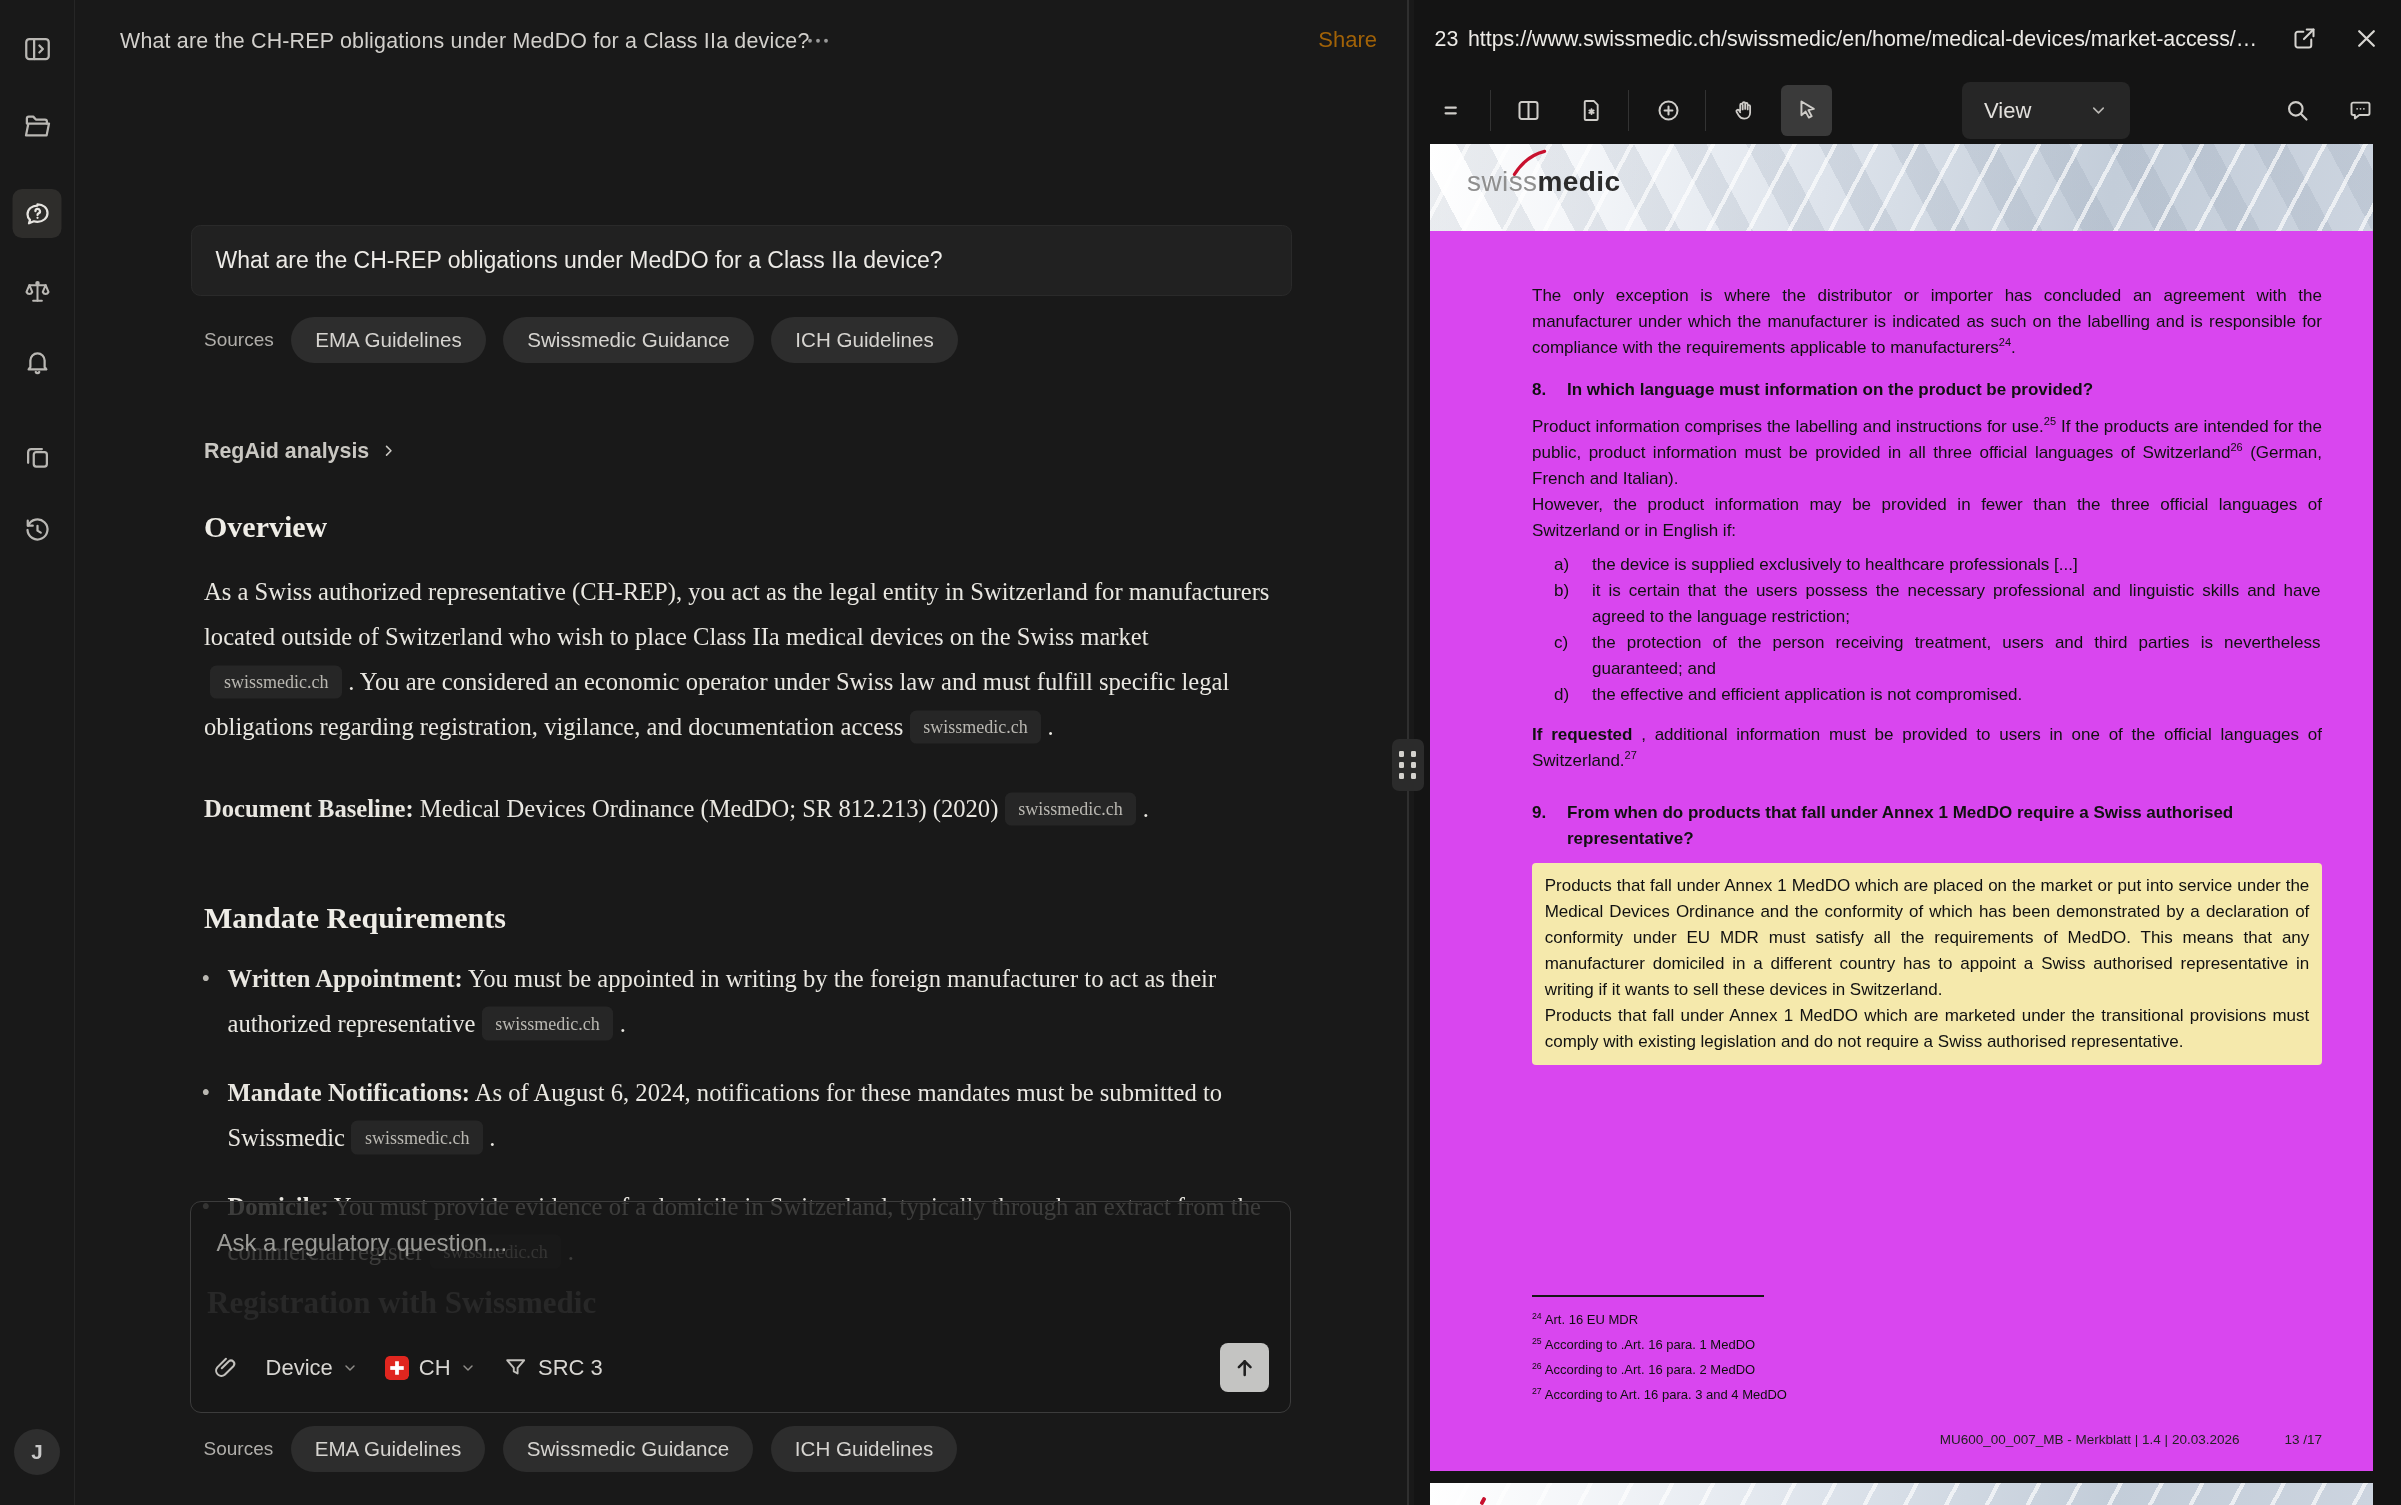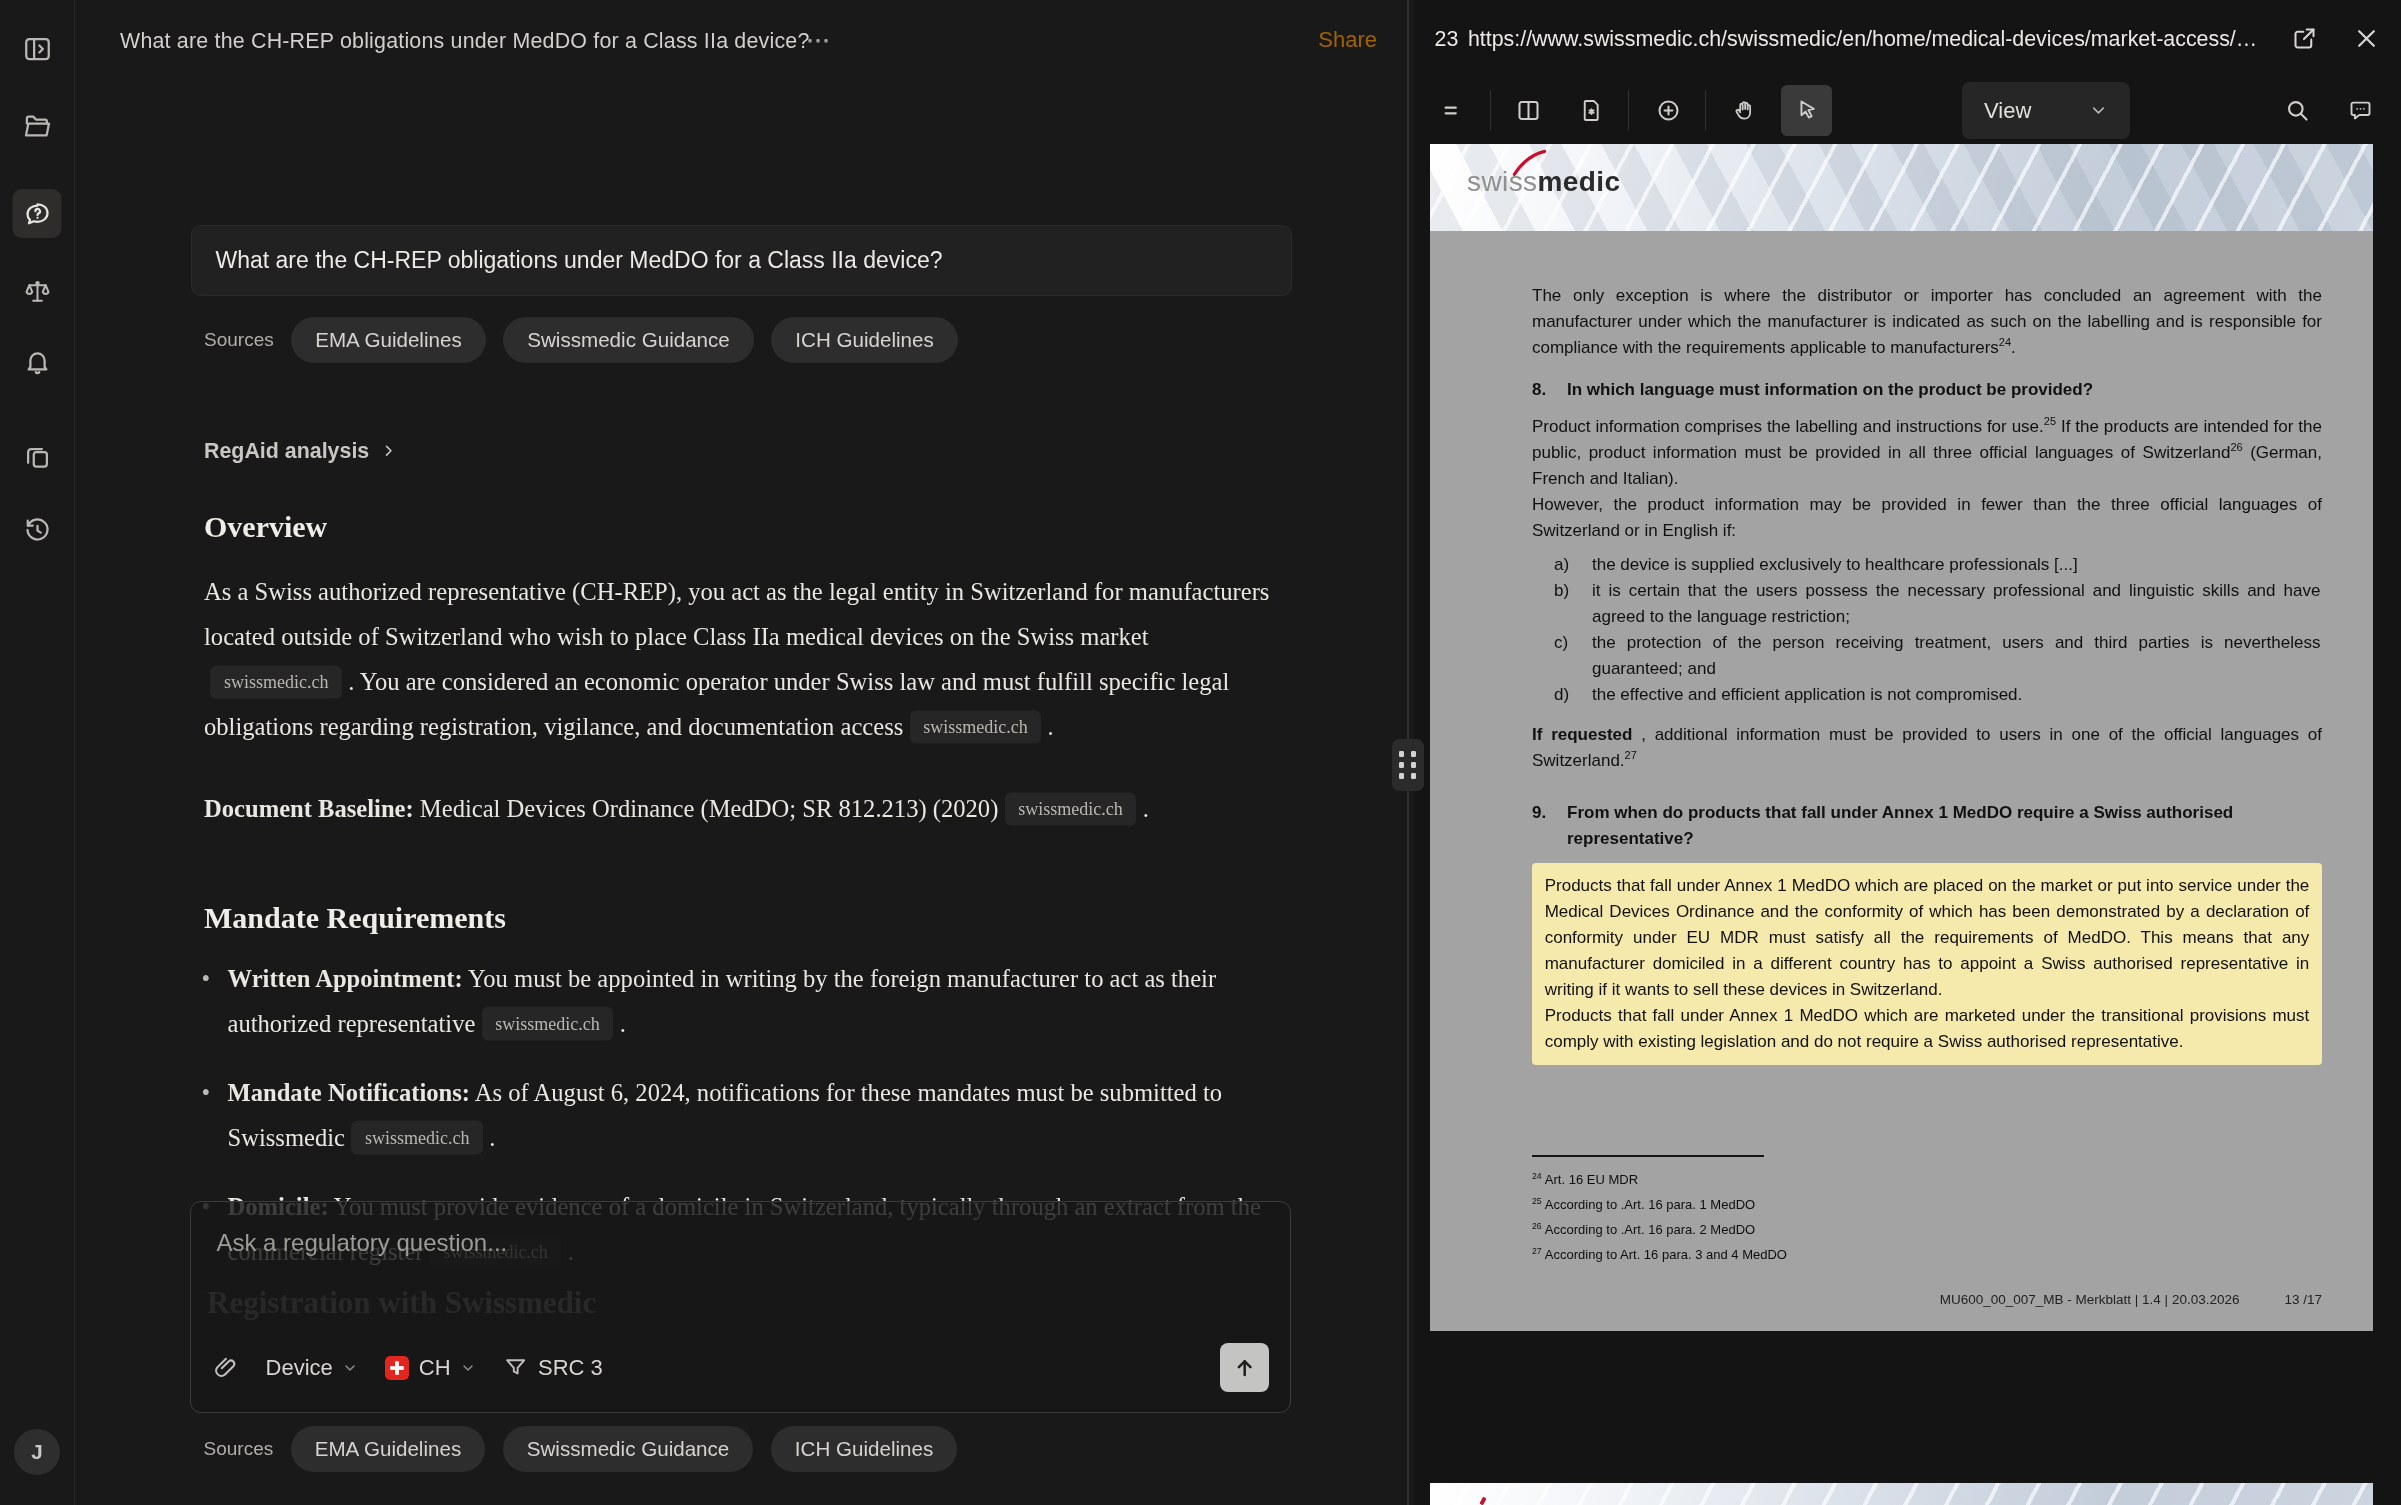--- a/index.html
+++ b/index.html
@@ -95,21 +95,21 @@
   .titem { position:absolute; top:6.4px; width:51px; height:51px; display:flex; align-items:center;
            justify-content:center; background:none; border:none; color:#cfcdc9; border-radius:6.4px; cursor:pointer; }
   .titem svg { width:27px; height:27px; }
   .titem.sel { background:#3a3a3a; }
   .tsep { position:absolute; top:11px; width:0.8px; height:41px; background:#333; }
   .view-btn { position:absolute; left:548px; top:3.2px; width:168px; height:57px; background:#262626;
               border:none; border-radius:8px; color:#e2e0dc; font-size:22px; font-family:inherit;
               display:flex; align-items:center; justify-content:space-between; padding:0 22px; cursor:pointer; }
   .view-btn svg { width:19px; height:19px; color:#b9b7b3; }
 
-  .page { position:absolute; left:16px; top:144px; width:943px; height:1187px; background:#a3a3a3; }
+  .page { position:absolute; left:16px; top:144px; width:943px; height:1327px; background:#d946ef; }
   .banner { position:absolute; left:0; top:0; width:100%; height:87px;
             background:
               repeating-linear-gradient(118deg, rgba(255,255,255,0) 0 32px, rgba(255,255,255,.65) 32px 36px),
               repeating-linear-gradient(62deg, rgba(125,140,160,.16) 0 29px, rgba(125,140,160,0) 29px 64px),
               linear-gradient(100deg,#ffffff 0%,#f4f6f9 16%,#dde3eb 42%,#c3cdd9 72%,#ccd4df 100%); }
   .logo { position:absolute; left:37px; top:22px; font-size:28px; letter-spacing:0.4px; color:#8f8f8f; }
   .logo b { color:#2b2b2b; font-weight:700; }
   .swoosh { position:absolute; left:44px; top:-17.5px; width:37px; height:27px; }
 
   .pbody { position:absolute; left:0; top:87px; width:100%; padding:52px 51px 0 102px;

